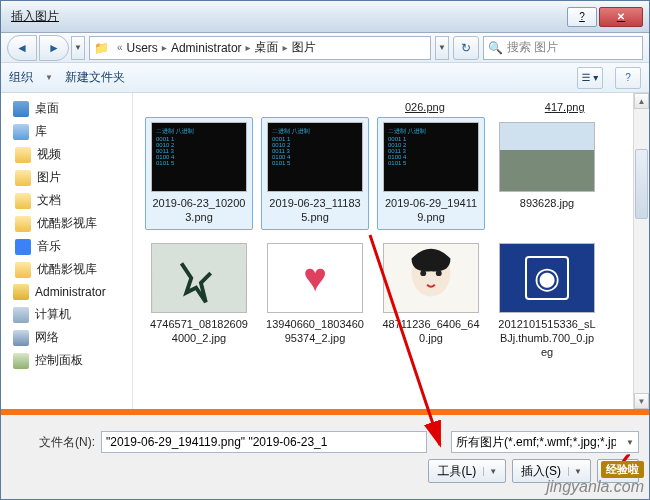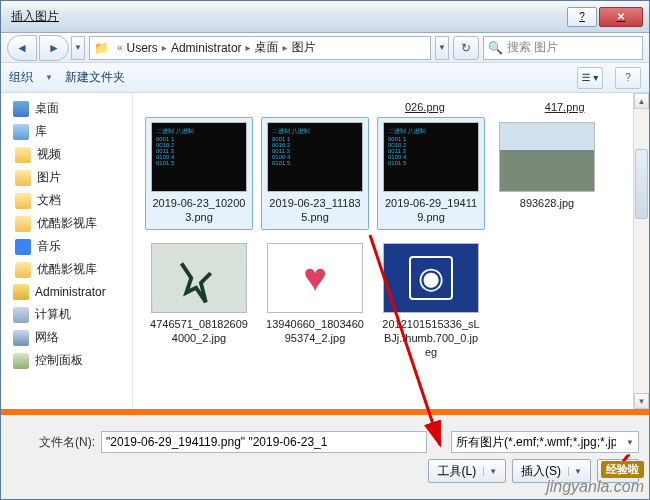--- a/index.html
+++ b/index.html
@@ -221,20 +221,32 @@
                 <path d="M30 20 L40 35 L35 50 L45 45 L55 60 L50 40 L60 30" stroke="#1a3a2a" stroke-width="4" fill="none"></path>
               </svg>
             </div>
             <div class="fname">4746571_081826094000_2.jpg</div>
           </div>
           <div class="fileitem">
             <div class="thumb tree"></div>
             <div class="fname">13940660_180346095374_2.jpg</div>
           </div>
           <div class="fileitem">
+            <div class="thumb face">
+              <svg viewBox="0 0 96 70">
+                <ellipse cx="48" cy="30" rx="20" ry="24" fill="#f5e8d8"></ellipse>
+                <path d="M28 15 Q48 -5 68 15 Q68 30 48 28 Q28 30 28 15" fill="#1a1a1a"></path>
+                <circle cx="40" cy="30" r="3" fill="#222"></circle>
+                <circle cx="56" cy="30" r="3" fill="#222"></circle>
+                <path d="M44 42 Q48 46 52 42" stroke="#c33" stroke-width="2" fill="none"></path>
+              </svg>
+            </div>
+            <div class="fname">48711236_6406_640.jpg</div>
+          </div>
+          <div class="fileitem">
             <div class="thumb astro"></div>
             <div class="fname">2012101515336_sLBJj.thumb.700_0.jpeg</div>
           </div>
         </div>
     </div>
 
     <div class="scrollbar-v">
       <div class="sb-btn">▲</div>
       <div class="sb-track">
           <div class="sb-thumb"></div>

